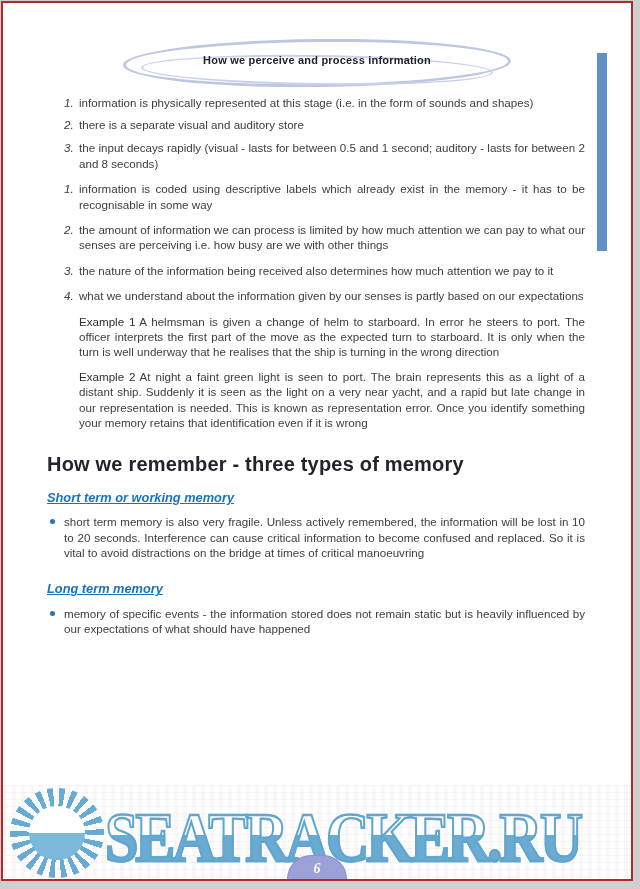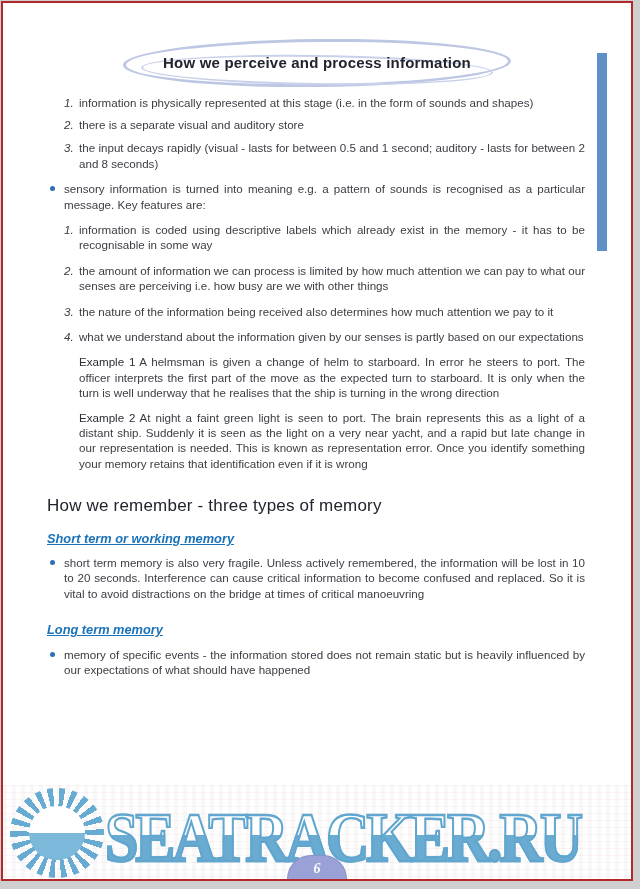--- a/index.html
+++ b/index.html
@@ -17,41 +17,41 @@
   .title-ellipse{
     position:absolute;left:50%;top:50%;transform:translate(-50%,-52%) rotate(-0.6deg);
     width:382px;height:42px;border:3px solid #bdc6e2;border-radius:50%;
   }
   .title-ellipse.inner{
     width:348px;height:26px;border-width:2px;border-color:#c9d1ea;
     transform:translate(-50%,-30%) rotate(0.8deg);
   }
   .page-title{
     position:absolute;left:0;width:100%;top:11px;text-align:center;
-    font-size:15px;font-weight:bold;color:#21242e;letter-spacing:.2px;
+    font-size:11px;font-weight:bold;color:#21242e;letter-spacing:.2px;
   }
   
   .side-bar{position:absolute;top:50px;right:24px;width:10px;height:198px;background:#6090c8;}
   
   .content{
     position:absolute;top:84px;left:44px;width:538px;
     font-size:11.6px;line-height:15.4px;color:#3a3d43;text-align:justify;
   }
   .b{position:relative;padding-left:17px;margin:0 0 7px 0;}
   .b::before{
     content:"";position:absolute;left:3px;top:5.2px;width:5px;height:5px;
     border-radius:50%;background:#2d6fb5;
   }
   .n{display:flex;padding-left:17px;margin:7.5px 0;}
   .n .num{font-style:italic;flex:0 0 15px;color:#3a3d43;}
   .n .txt{flex:1;text-align:justify;}
   .ex{margin:9px 0 9px 32px;text-align:justify;}
   .ex .ex-label{font-weight:normal;color:#2b2e37;margin-right:4px;}
   .sec-heading{
-    margin:27px 0 13px 0;font-size:17px;font-weight:normal;color:#21242e;
+    margin:27px 0 13px 0;font-size:20px;font-weight:bold;color:#21242e;
     text-align:left;letter-spacing:.2px;
   }
   .sub-heading{
     margin:17px 0 2px 0;font-size:12.8px;font-weight:bold;font-style:italic;
     color:#1a72b8;text-align:left;text-decoration:underline;
   }
   
   .wm{
     position:absolute;left:0;right:0;bottom:0;height:94px;
     background:
@@ -109,21 +109,20 @@
     </div>
     <div class="n">
       <span class="num">2.</span>
       <span class="txt">there is a separate visual and auditory store</span>
     </div>
     <div class="n">
       <span class="num">3.</span>
       <span class="txt">the input decays rapidly (visual - lasts for between 0.5 and 1 second; auditory - lasts for between 2 and 8 seconds)</span>
     </div>
 
-    <div class="b" style="margin-top:10px;">sensory information is turned into meaning e.g. a pattern of sounds is recognised as a particular message. Key features are:</div>
     <div class="n" style="margin:10px 0;">
       <span class="num">1.</span>
       <span class="txt">information is coded using descriptive labels which already exist in the memory - it has to be recognisable in some way</span>
     </div>
     <div class="n" style="margin:10px 0;">
       <span class="num">2.</span>
       <span class="txt">the amount of information we can process is limited by how much attention we can pay to what our senses are perceiving i.e. how busy are we with other things</span>
     </div>
     <div class="n" style="margin:10px 0;">
       <span class="num">3.</span>

